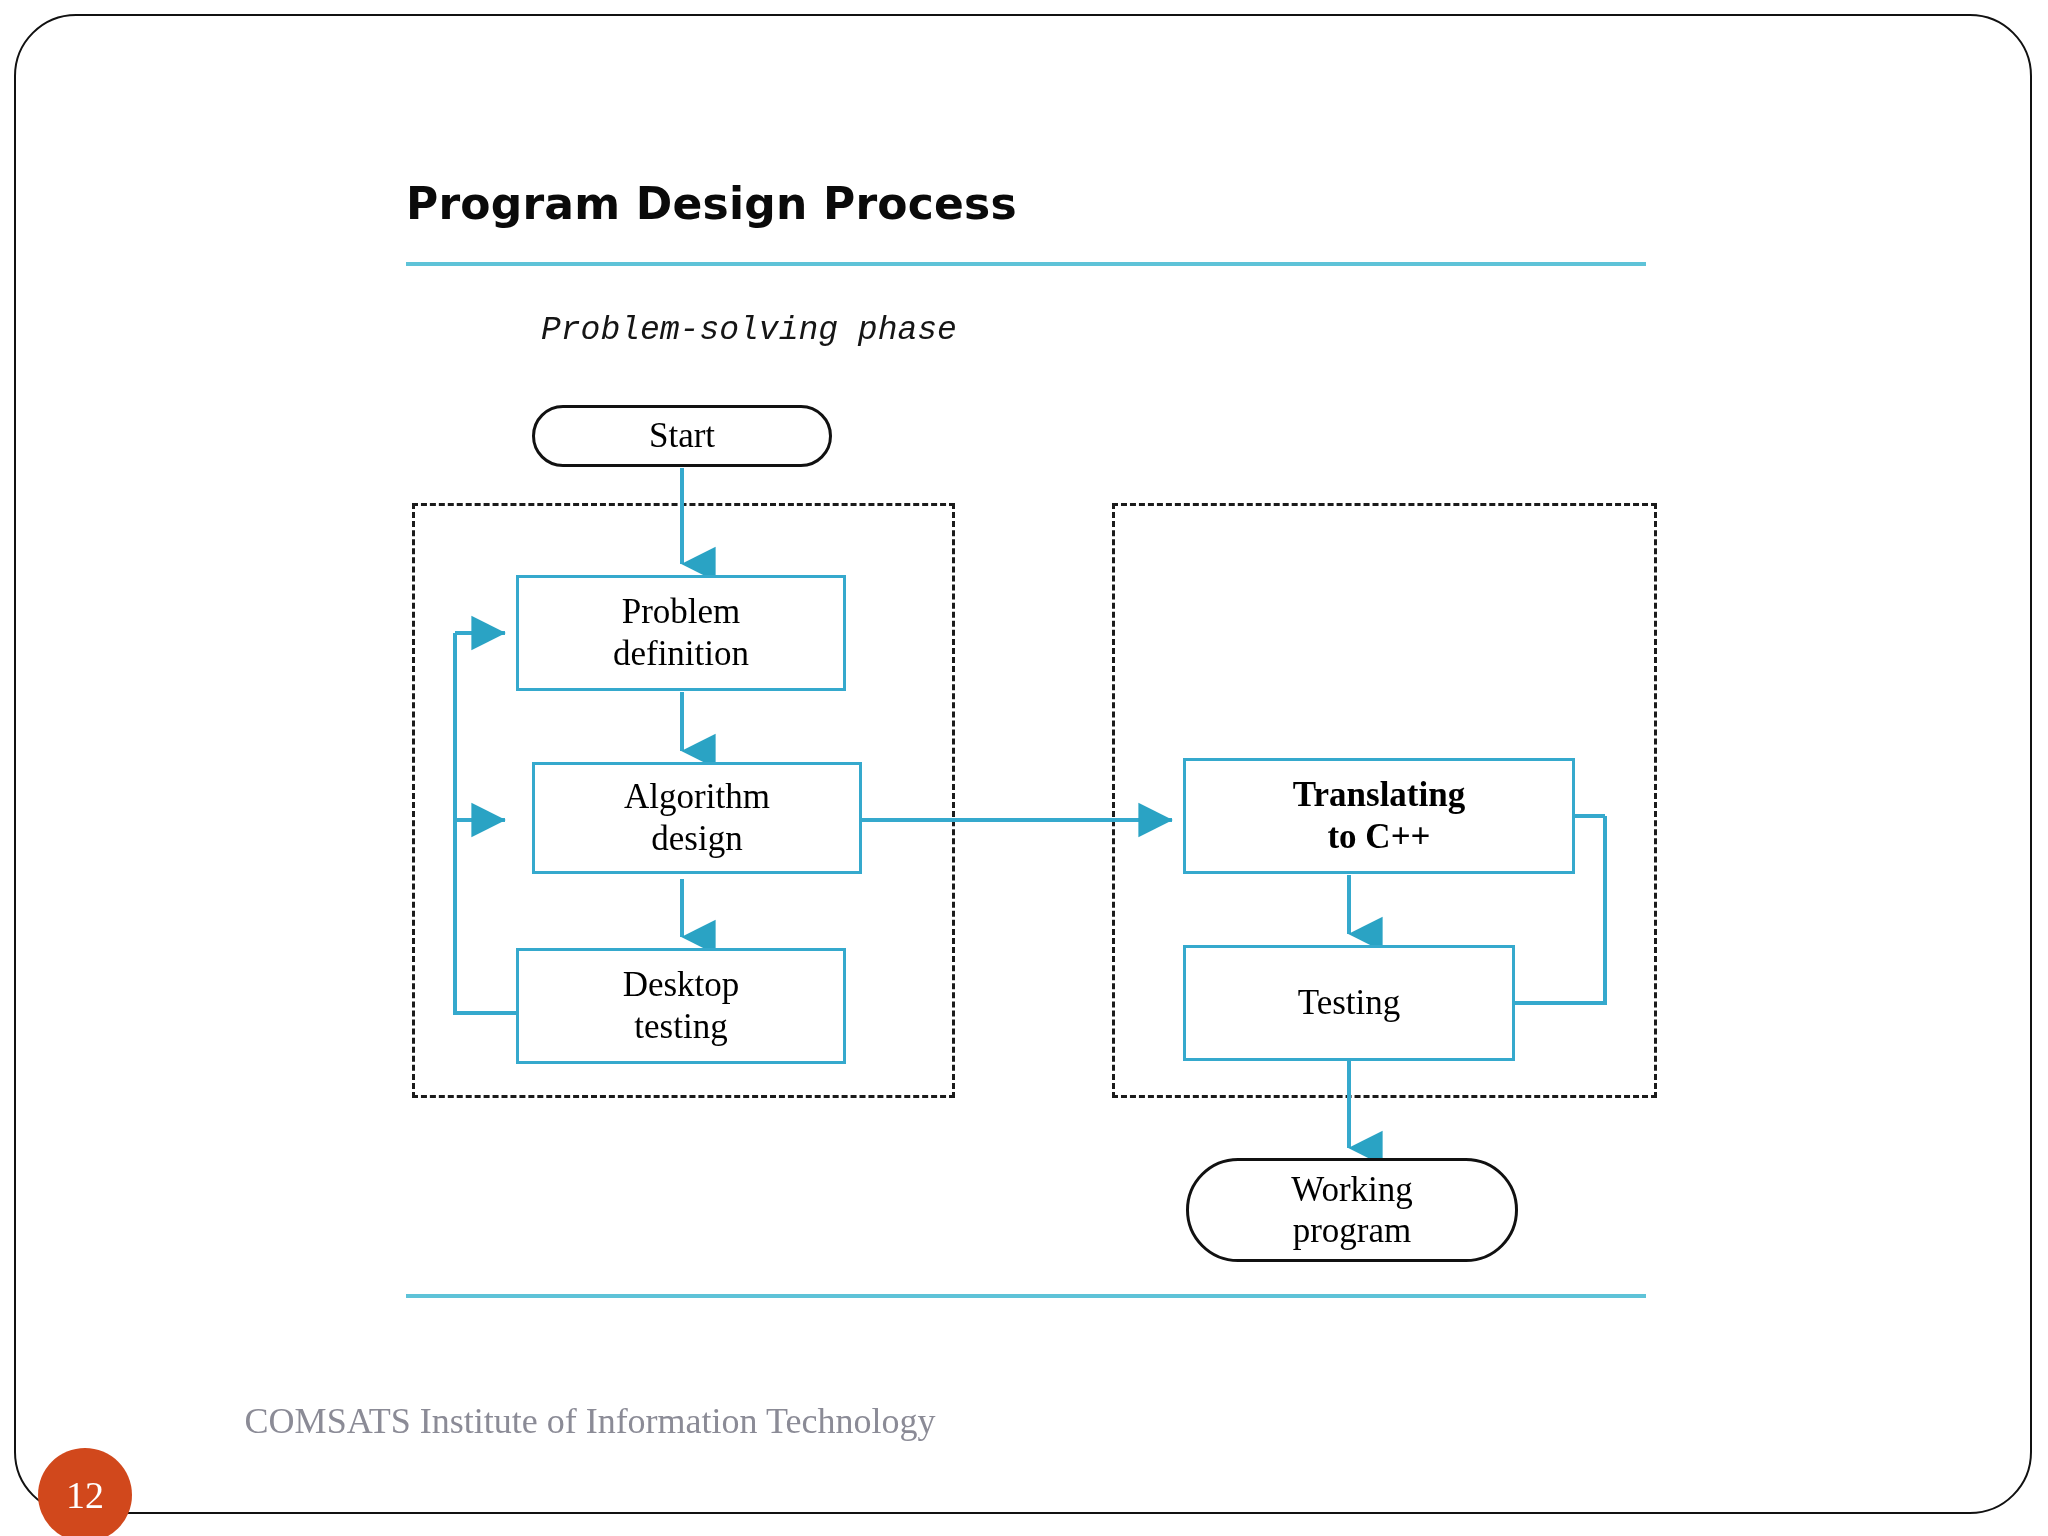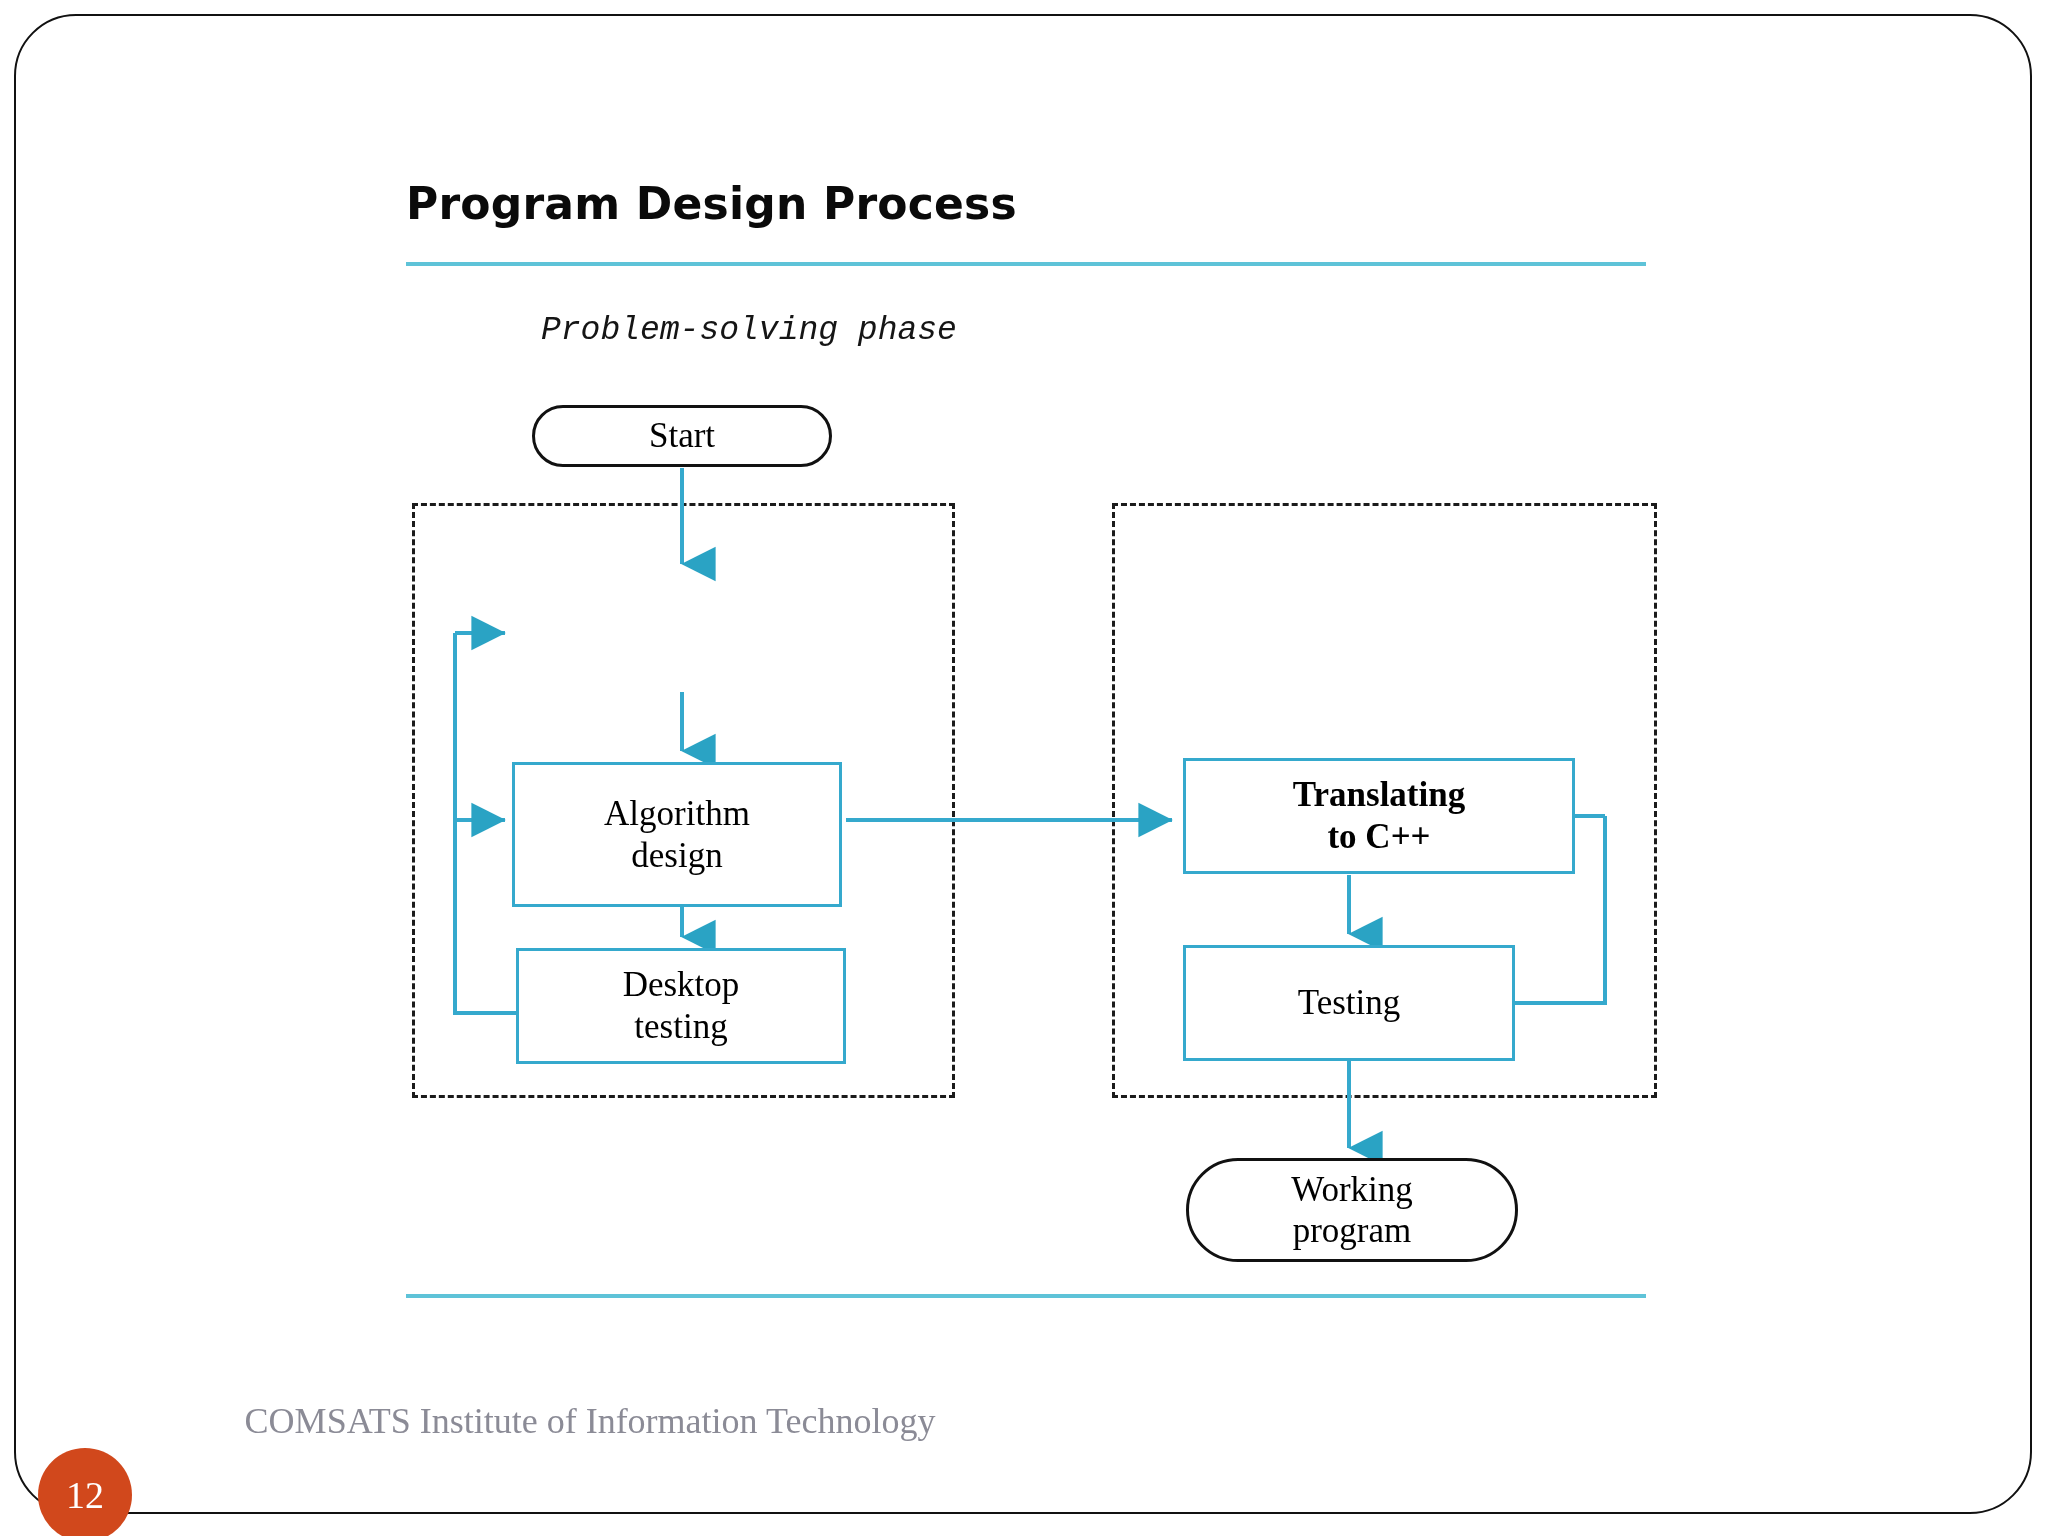--- a/index.html
+++ b/index.html
@@ -114,21 +114,21 @@
     display: flex;
     align-items: center;
     justify-content: center;
     text-align: center;
     font-family: "Liberation Serif", "DejaVu Serif", serif;
     font-size: 35px;
     color: #000000;
     line-height: 1.2;
   }
   #node-problem    { left: 516px;  top: 575px;  width: 330px; height: 116px; }
-  #node-algorithm  { left: 512px;  top: 762px;  width: 330px; height: 145px; }
+  #node-algorithm  { left: 532px;  top: 762px;  width: 330px; height: 112px; }
   #node-desktop    { left: 516px;  top: 948px;  width: 330px; height: 116px; }
   #node-translate  { left: 1183px; top: 758px;  width: 392px; height: 116px; font-weight: bold; }
   #node-testing    { left: 1183px; top: 945px;  width: 332px; height: 116px; }
 
   
   #connectors {
     position: absolute;
     left: 0;
     top: 0;
     width: 2048px;
@@ -223,20 +223,26 @@
     <span>
       <span>Working</span><br>
       <span>program</span>
     </span>
   </div>
 
   <div class="terminal" id="node-start">
     <span>Start</span>
   </div>
 
+  <div class="process" id="node-problem">
+    <span>
+      <span>Problem</span><br>
+      <span>definition</span>
+    </span>
+  </div>
 
   <div class="process" id="node-algorithm">
     <span>
       <span>Algorithm</span><br>
       <span>design</span>
     </span>
   </div>
 
   <div class="process" id="node-desktop">
     <span>

